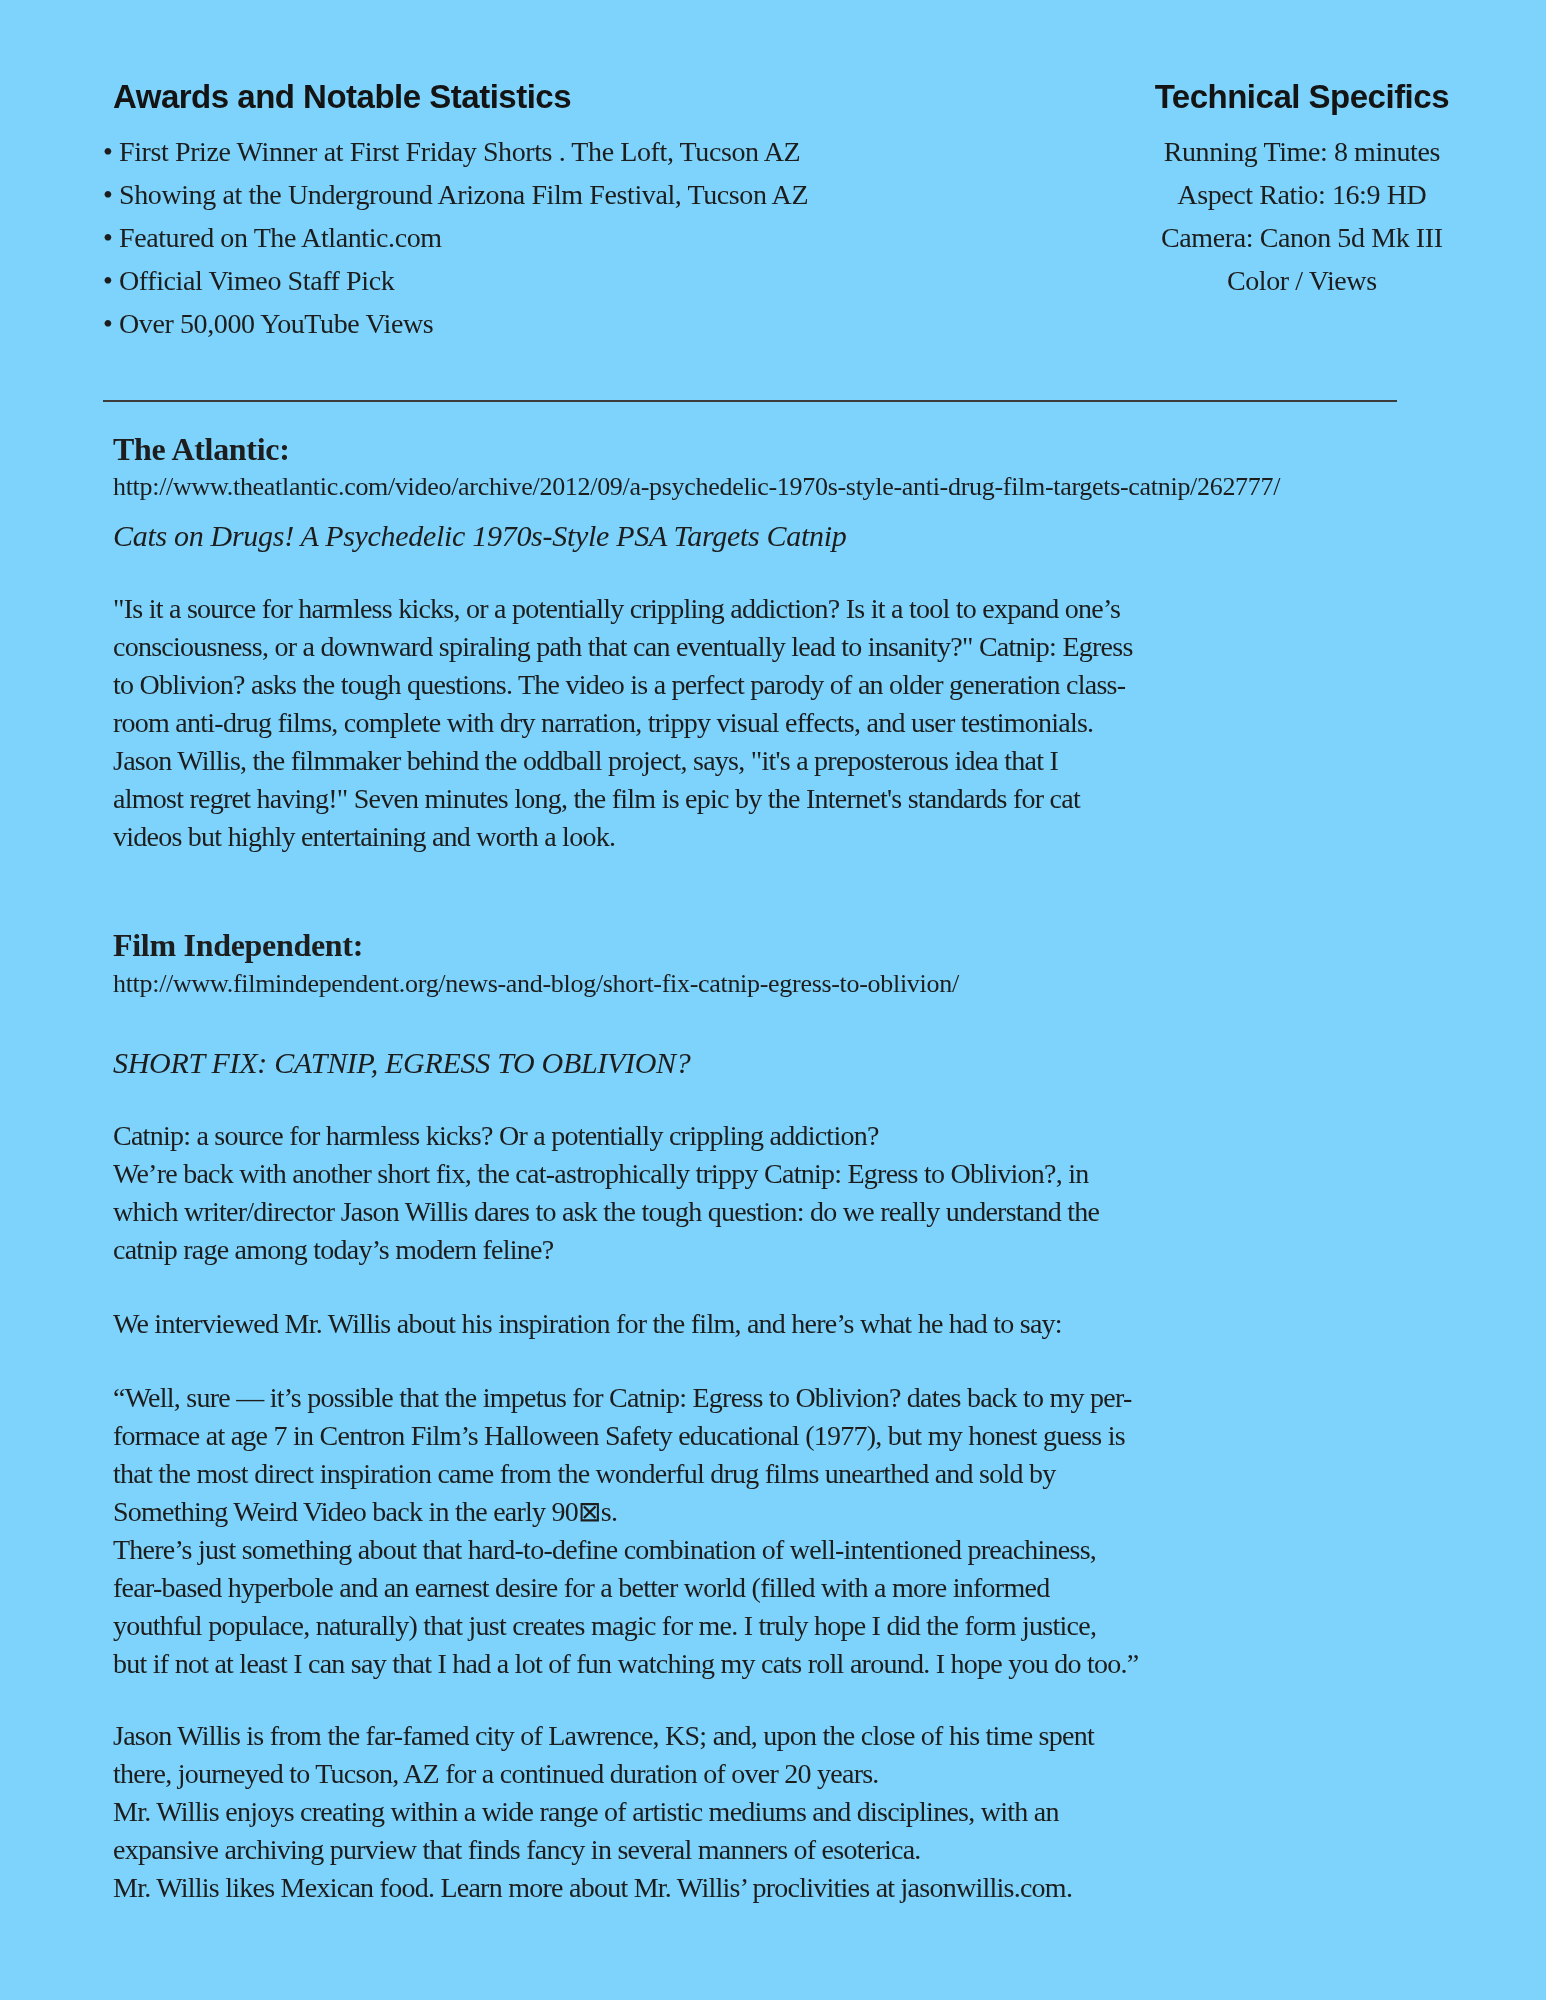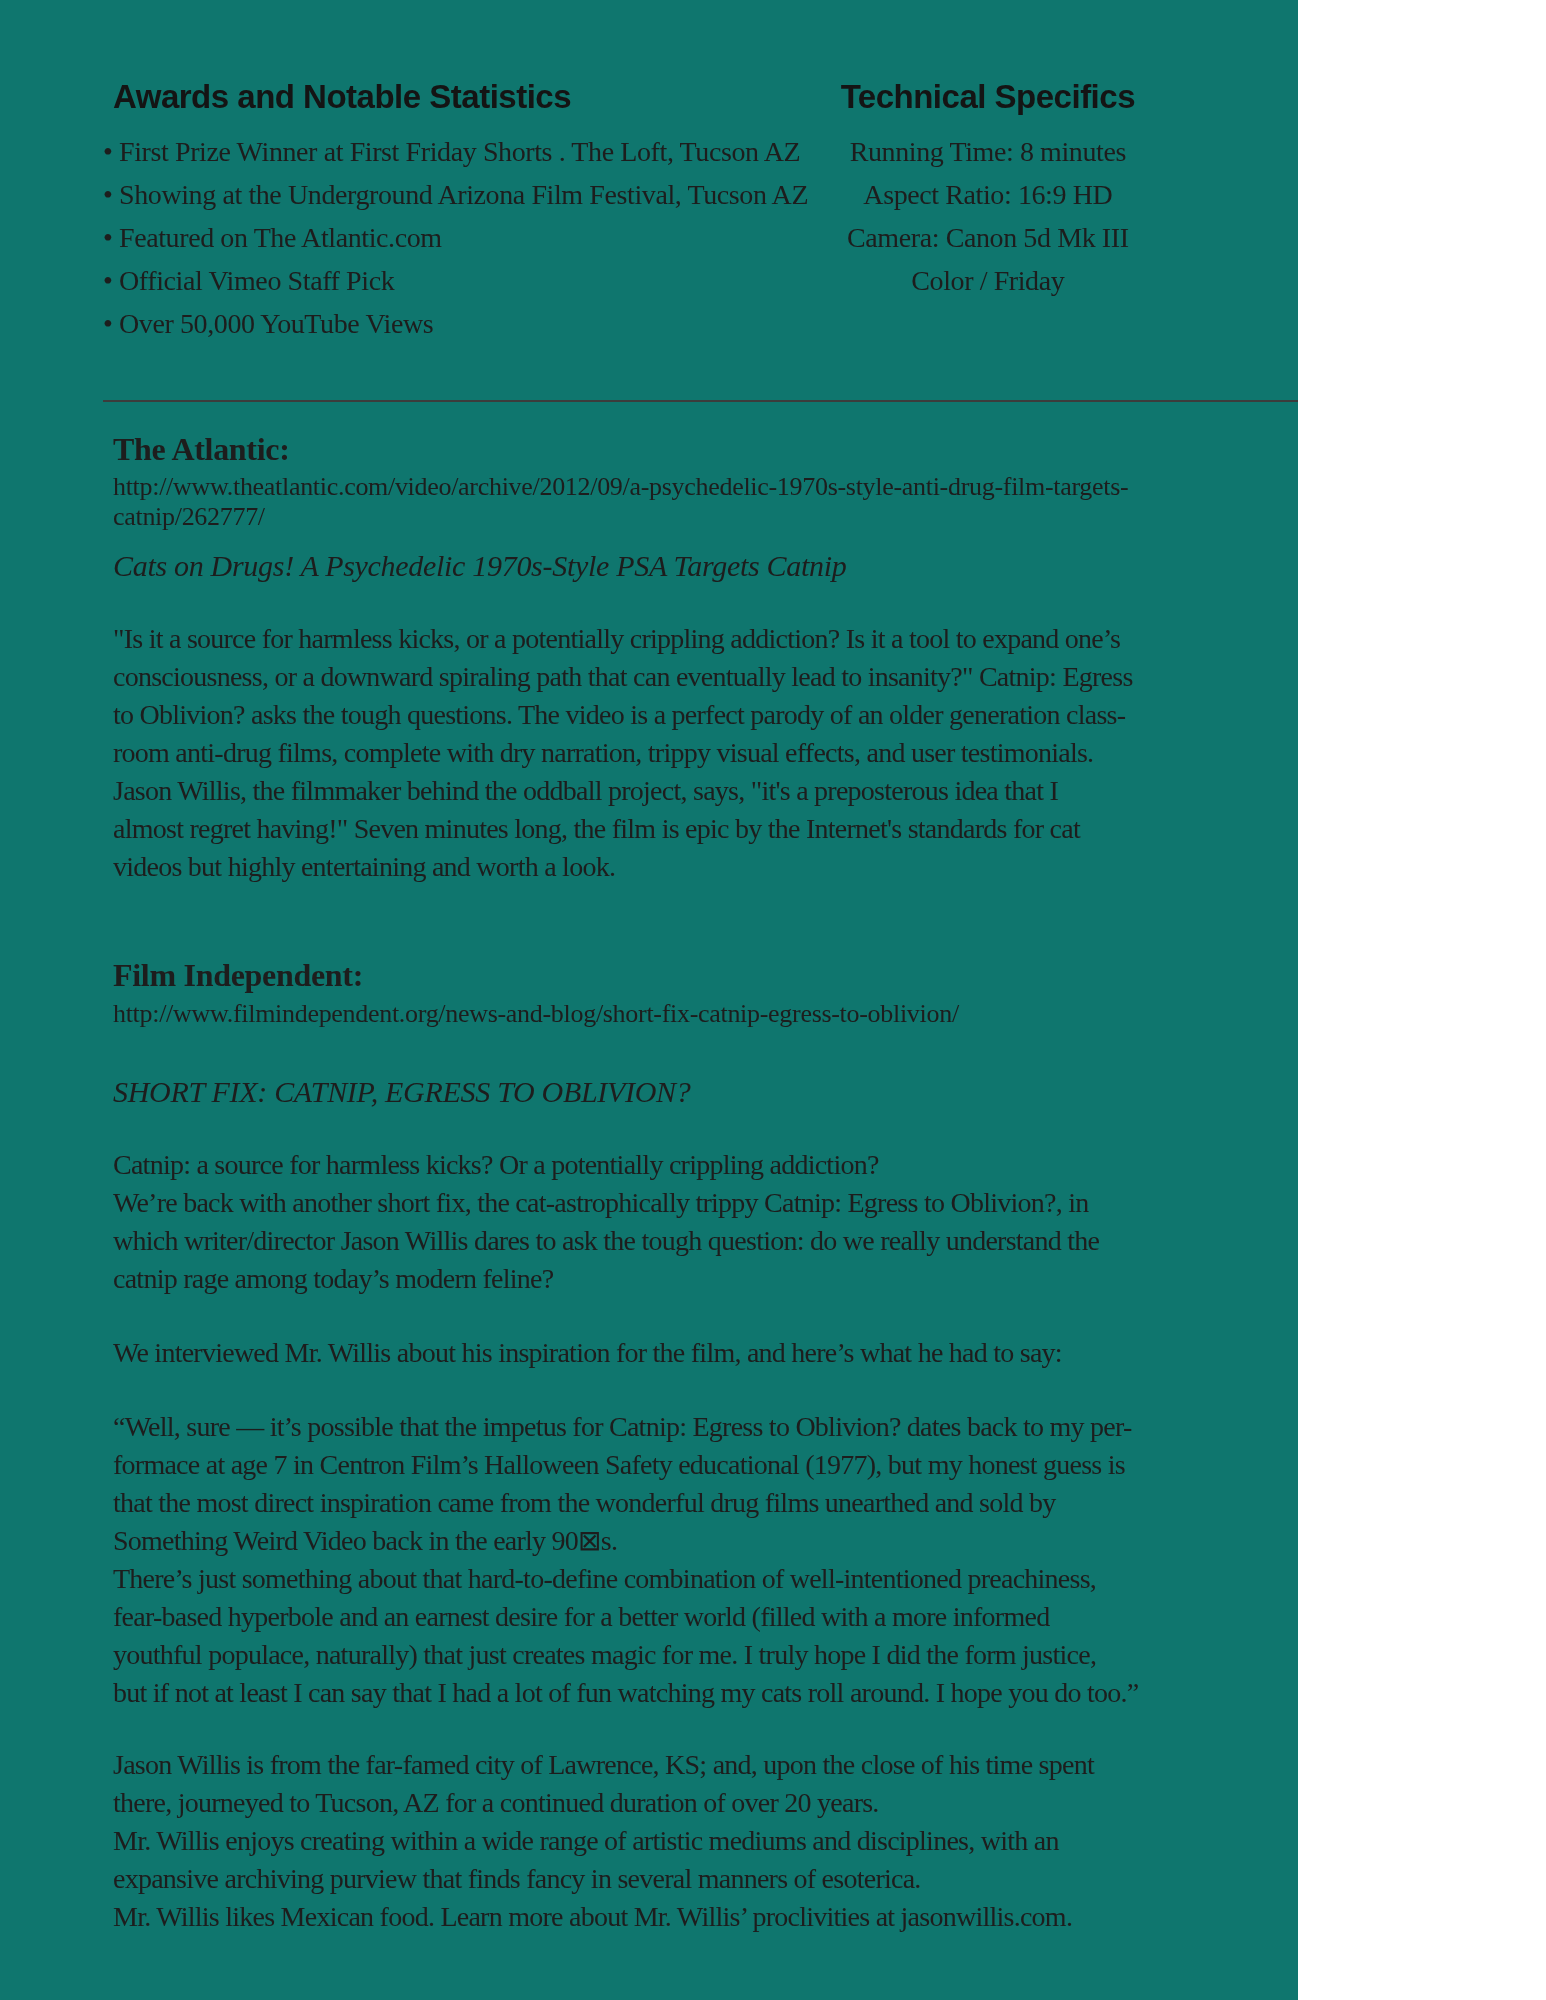--- a/index.html
+++ b/index.html
@@ -2,26 +2,26 @@
 <html><head>
 <meta charset="utf-8">
 <style>
   html, body {
     margin: 0;
     padding: 0;
     background: #ffffff;
   }
   .page {
     position: relative;
-    width: 1298px;
+    width: 1546px;
     height: 2000px;
     box-sizing: border-box;
-    padding: 78px 111px 0 103px;
+    padding: 78px 45px 0 103px;
     overflow: hidden;
-    background: #0f766e;
+    background: #7dd3fc;
     color: #1d1d1d;
     font-family: "Liberation Serif", serif;
   }
   
   .top {
     display: flex;
     justify-content: space-between;
     align-items: flex-start;
   }
   .sans-heading {
@@ -117,21 +117,21 @@
         <li>Official Vimeo Staff Pick</li>
         <li>Over 50,000 YouTube Views</li>
       </ul>
     </div>
     <div class="tech-col">
       <h2 class="sans-heading">Technical Specifics</h2>
       <div class="tech-lines">
         <div>Running Time: 8 minutes</div>
         <div>Aspect Ratio: 16:9 HD</div>
         <div>Camera: Canon 5d Mk III</div>
-        <div>Color / Friday</div>
+        <div>Color / Views</div>
       </div>
     </div>
   </div>
 
   <hr class="divider">
 
 
   <section class="press-entry entry-1">
     <h3 class="source-name">The Atlantic:</h3>
     <div class="source-url">http://www.theatlantic.com/video/archive/2012/09/a-psychedelic-1970s-style-anti-drug-film-targets-catnip/262777/</div>

